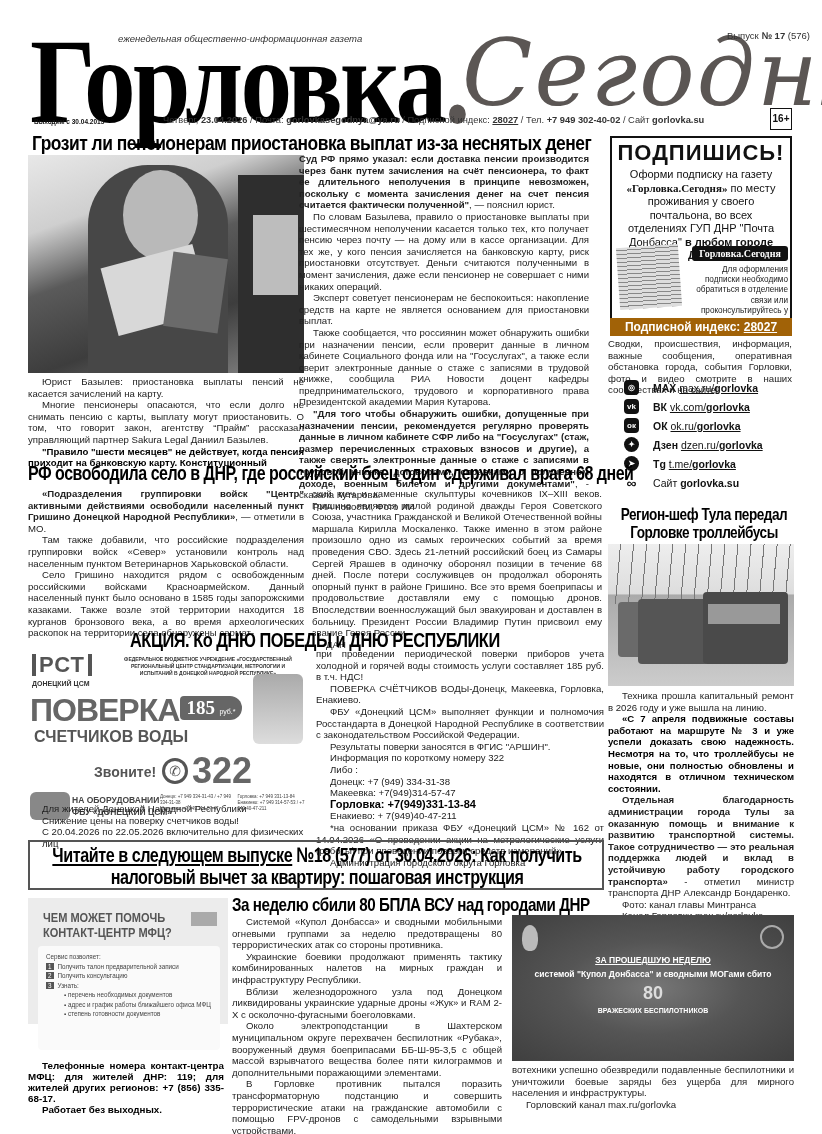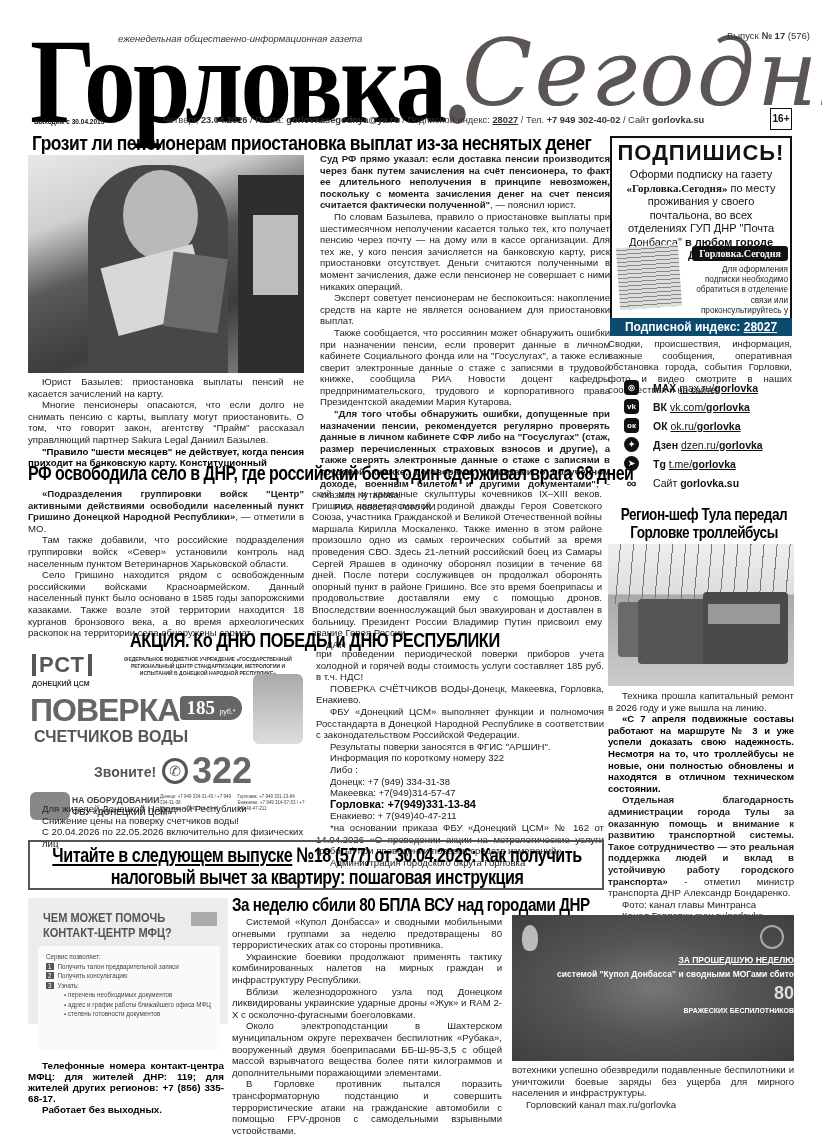--- a/index.html
+++ b/index.html
@@ -51,41 +51,41 @@
   <div class="abs" style="left:210px;top:20px;width:66px;height:198px;background:#2e2e2e"></div>
   <div class="abs" style="left:225px;top:60px;width:45px;height:80px;background:#bdbdbd"></div>
 </div>
 
 <div class="abs txt" style="left:28px;top:376px;width:276px">
   <p>Юрист Базылев: приостановка выплаты пенсий не касается зачислений на карту.</p>
   <p>Многие пенсионеры опасаются, что если долго не снимать пенсию с карты, выплату могут приостановить. О том, что говорит закон, агентству “Прайм” рассказал управляющий партнер Sakura Legal Даниил Базылев.</p>
   <p class="bold">"Правило "шести месяцев" не действует, когда пенсия приходит на банковскую карту. Конституционный</p>
 </div>
 
-<div class="abs txt" style="left:320px;top:153px;width:290px">
+<div class="abs txt" style="left:299px;top:153px;width:290px">
   <p class="noind"><b>Суд РФ прямо указал: если доставка пенсии производится через банк путем зачисления на счёт пенсионера, то факт ее длительного неполучения в принципе невозможен, поскольку с момента зачисления денег на счет пенсия считается фактически полученной"</b><span>, — пояснил юрист.</span></p>
   <p>По словам Базылева, правило о приостановке выплаты при шестимесячном неполучении касается только тех, кто получает пенсию через почту — на дому или в кассе организации. Для тех же, у кого пенсия зачисляется на банковскую карту, риск приостановки отсутствует. Деньги считаются полученными в момент зачисления, даже если пенсионер не совершает с ними никаких операций.</p>
   <p>Эксперт советует пенсионерам не беспокоиться: накопление средств на карте не является основанием для приостановки выплат.</p>
   <p>Также сообщается, что россиянин может обнаружить ошибки при назначении пенсии, если проверит данные в личном кабинете Социального фонда или на "Госуслугах", а также если сверит электронные данные о стаже с записями в трудовой книжке, сообщила РИА Новости доцент кафедры предпринимательского, трудового и корпоративного права Президентской академии Мария Кутарова.</p>
   <p><b>"Для того чтобы обнаружить ошибки, допущенные при назначении пенсии, рекомендуется регулярно проверять данные в личном кабинете СФР либо на "Госуслугах" (стаж, размер перечисленных страховых взносов и другие), а также сверять электронные данные о стаже с записями в трудовой книжке, договорами, справками о полученном доходе, военным билетом и другими документами"</b><span>, - сказала Кутарова.</span></p>
   <p>РИА новости, Фото ИИ</p>
 </div>
 
 <div class="abs box" style="left:610px;top:136px;width:182px;height:200px;text-align:center">
   <div style="font-size:22px;font-weight:bold;letter-spacing:1px;margin-top:2px">ПОДПИШИСЬ!</div>
   <div style="font-size:11px;line-height:13.5px;margin:2px 12px">
     <span>Оформи подписку на газету</span>
     <b style="font-family:'Liberation Serif',serif">«Горловка.Сегодня»</b>
     <span>по месту проживания у своего почтальона, во всех отделениях ГУП ДНР "Почта Донбасса"</span>
     <b>в любом городе ДНР</b>.
   </div>
   <div class="abs" style="left:6px;top:108px;width:62px;height:62px;background:repeating-linear-gradient(0deg,#ddd 0 3px,#888 3px 4px);transform:rotate(-4deg)"></div>
   <div class="abs" style="left:80px;top:108px;width:96px;height:15px;background:#111;color:#fff;border-radius:3px;font-family:'Liberation Serif',serif;font-size:10px;font-weight:bold;line-height:15px">Горловка.Сегодня</div>
   <div class="abs" style="left:84px;top:127px;width:92px;font-size:8.2px;line-height:10.2px;text-align:right;color:#222">Для оформления подписки необходимо обратиться в отделение связи или проконсультируйтесь у своего почтальона.</div>
-  <div class="abs" style="left:-2px;top:180px;width:182px;height:18px;background:#0c4a6e;color:#fff;font-size:12px;font-weight:bold;line-height:18px">
+  <div class="abs" style="left:-2px;top:180px;width:182px;height:18px;background:#a16207;color:#fff;font-size:12px;font-weight:bold;line-height:18px">
     <span>Подписной индекс:</span> <u>28027</u>
   </div>
 </div>
 
 <div class="abs txt" style="left:608px;top:338px;width:184px;font-size:9.6px;line-height:11.5px">Сводки, происшествия, информация, важные сообщения, оперативная обстановка города, события Горловки, фото и видео смотрите в наших сообществах и на сайте!</div>
 <div class="abs" style="left:608px;top:378px;width:200px">
   <div class="social-row"><span class="social-icon">◎</span><b>MAX</b>&nbsp;<u><span>max.ru/</span><b>gorlovka</b></u></div>
   <div class="social-row"><span class="social-icon">vk</span><b>ВК</b>&nbsp;<u><span>vk.com/</span><b>gorlovka</b></u></div>
   <div class="social-row"><span class="social-icon">ок</span><b>ОК</b>&nbsp;<u><span>ok.ru/</span><b>gorlovka</b></u></div>
   <div class="social-row"><span class="social-icon round">✦</span><b>Дзен</b>&nbsp;<u><span>dzen.ru/</span><b>gorlovka</b></u></div>
@@ -197,21 +197,21 @@
 
 <div class="abs hl" style="left:232px;top:894px;font-size:19px;transform:scaleX(0.8)"><span>За неделю сбили 80 БПЛА ВСУ над городами ДНР</span></div>
 <div class="abs txt" style="left:232px;top:916px;width:270px">
   <p>Системой «Купол Донбасса» и сводными мобильными огневыми группами за неделю предотвращены 80 террористических атак со стороны противника.</p>
   <p>Украинские боевики продолжают применять тактику комбинированных налетов на мирных граждан и инфраструктуру Республики.</p>
   <p>Вблизи железнодорожного узла под Донецком ликвидированы украинские ударные дроны «Жук» и RAM 2-X с осколочно-фугасными боеголовками.</p>
   <p>Около электроподстанции в Шахтерском муниципальном округе перехвачен беспилотник «Рубака», вооруженный двумя боеприпасами ББ-Ш-95-3,5 с общей массой взрывчатого вещества более пяти килограммов и дополнительными поражающими элементами.</p>
   <p>В Горловке противник пытался поразить трансформаторную подстанцию и совершить террористические атаки на гражданские автомобили с помощью FPV-дронов с самодельными взрывными устройствами.</p>
 
 </div>
-<div class="abs" style="left:512px;top:915px;width:282px;height:146px;background:radial-gradient(ellipse at 50% 50%,#777 0%,#555 45%,#3f3f3f 100%);overflow:hidden;text-align:right;color:#fff">
+<div class="abs" style="left:512px;top:915px;width:282px;height:146px;background:radial-gradient(ellipse at 50% 50%,#777 0%,#555 45%,#3f3f3f 100%);overflow:hidden;text-align:center;color:#fff">
   <div class="abs" style="left:10px;top:10px;width:16px;height:26px;background:#bbb;border-radius:50% 50% 40% 40%"></div>
   <div class="abs" style="left:248px;top:10px;width:24px;height:24px;border:2px solid #aaa;border-radius:50%"></div>
   <div class="abs" style="left:0;top:40px;width:282px;font-size:8.5px;font-weight:bold;text-decoration:underline">ЗА ПРОШЕДШУЮ НЕДЕЛЮ</div>
   <div class="abs" style="left:0;top:54px;width:282px;font-size:8.5px;font-weight:bold">системой "Купол Донбасса" и сводными МОГами сбито</div>
   <div class="abs" style="left:0;top:68px;width:282px;font-size:18px;font-weight:bold;color:#ddd">80</div>
   <div class="abs" style="left:0;top:92px;width:282px;font-size:7px;font-weight:bold">ВРАЖЕСКИХ БЕСПИЛОТНИКОВ</div>
 </div>
 <div class="abs txt" style="left:512px;top:1064px;width:282px">
   <p class="noind">вотехники успешно обезвредили подавленные беспилотники и уничтожили боевые заряды без ущерба для мирного населения и инфраструктуры.</p>
   <p>Горловский канал max.ru/gorlovka</p>

